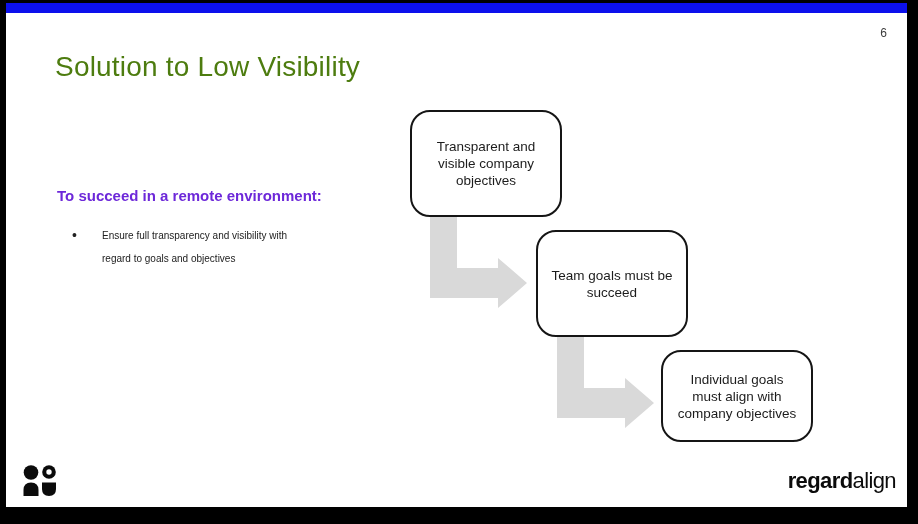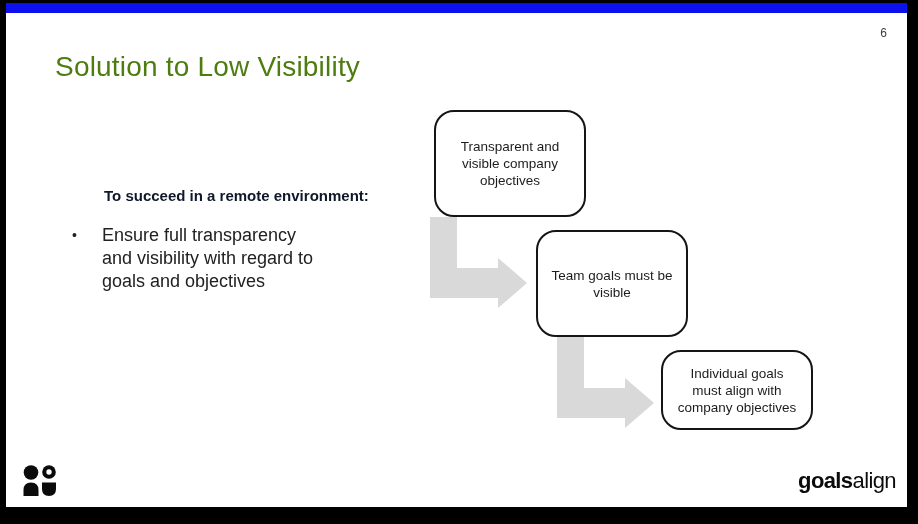--- a/index.html
+++ b/index.html
@@ -18,45 +18,45 @@
   .page-number{
     position:absolute;top:13px;right:20px;
     font-size:12px;color:#3d3d3d;
   }
   .slide-title{
     position:absolute;left:49px;top:38px;
     font-size:28px;font-weight:400;color:#4d7c0f;letter-spacing:.2px;
   }
   .left-heading{
     position:absolute;left:51px;top:174px;
-    font-size:15px;font-weight:700;color:#0f172a;margin-left:47px;
+    font-size:15px;font-weight:700;color:#6d28d9;
   }
   .bullet-row{
     position:absolute;left:64px;top:211px;width:245px;
     display:flex;align-items:flex-start;
   }
   .bullet-dot{
     font-size:14px;color:#222;line-height:23px;width:30px;flex:0 0 30px;
     text-align:left;padding-left:2px;
   }
   .bullet-text{
-    font-size:18px;color:#212121;line-height:23px;width:212px;
+    font-size:10px;color:#212121;line-height:23px;width:212px;
   }
   .diagram-box{
     position:absolute;width:152px;height:107px;
     background:#fff;border:2.5px solid #151515;border-radius:20px;
     box-sizing:border-box;
     display:flex;align-items:center;justify-content:center;
     text-align:center;
     font-size:13.5px;line-height:17px;color:#1c1c1c;
     padding:6px 13px;
   }
-  .box-1{left:404px;top:97px;margin-left:24px;}
+  .box-1{left:404px;top:97px;}
   .box-2{left:530px;top:217px;}
-  .box-3{left:655px;top:337px;height:80px;}
+  .box-3{left:655px;top:337px;height:92px;}
   .arrow-layer{position:absolute;left:0;top:0;width:901px;height:494px;pointer-events:none;}
   .footer-logo-icon{position:absolute;left:16px;top:452px;}
   .brand{
     position:absolute;right:11px;top:455px;
     font-size:22px;letter-spacing:-0.6px;color:#0b0b0b;
   }
   .brand .bold{font-weight:700;}
   .brand .light{font-weight:400;}
 </style>
 </head>
@@ -80,32 +80,32 @@
   <svg class="arrow-layer" width="901" height="494" viewBox="0 0 901 494">
     <polygon points="424,204 451,204 451,255 492,255 492,245 521,270 492,295 492,285 424,285" fill="#d9d9d9"></polygon>
     <polygon points="551,324 578,324 578,375 619,375 619,365 648,390 619,415 619,405 551,405" fill="#d9d9d9"></polygon>
   </svg>
 
   <div class="diagram-box box-1">
     <span>Transparent and visible company objectives</span>
   </div>
 
   <div class="diagram-box box-2">
-    <span>Team goals must be visible</span>
+    <span>Team goals must be succeed</span>
   </div>
 
   <div class="diagram-box box-3">
     <span>Individual goals must align with company objectives</span>
   </div>
 
   <svg class="footer-logo-icon" width="36" height="32" viewBox="0 0 36 32">
     <circle cx="9" cy="7.5" r="7.3" fill="#0b0b0b"></circle>
     <path d="M1.5,31 L1.5,25 Q1.5,17.5 9,17.5 Q16.5,17.5 16.5,25 L16.5,31 Z" fill="#0b0b0b"></path>
     <circle cx="27" cy="7" r="6.8" fill="#0b0b0b"></circle>
     <circle cx="27" cy="7" r="2.7" fill="#ffffff"></circle>
     <path d="M20,17.5 L34,17.5 L34,24 Q34,31 27,31 Q20,31 20,24 Z" fill="#0b0b0b"></path>
   </svg>
 
   <div class="brand">
-    <span class="bold">goals</span><span class="light">align</span>
+    <span class="bold">regard</span><span class="light">align</span>
   </div>
 
 </div>
 
 </body></html>

